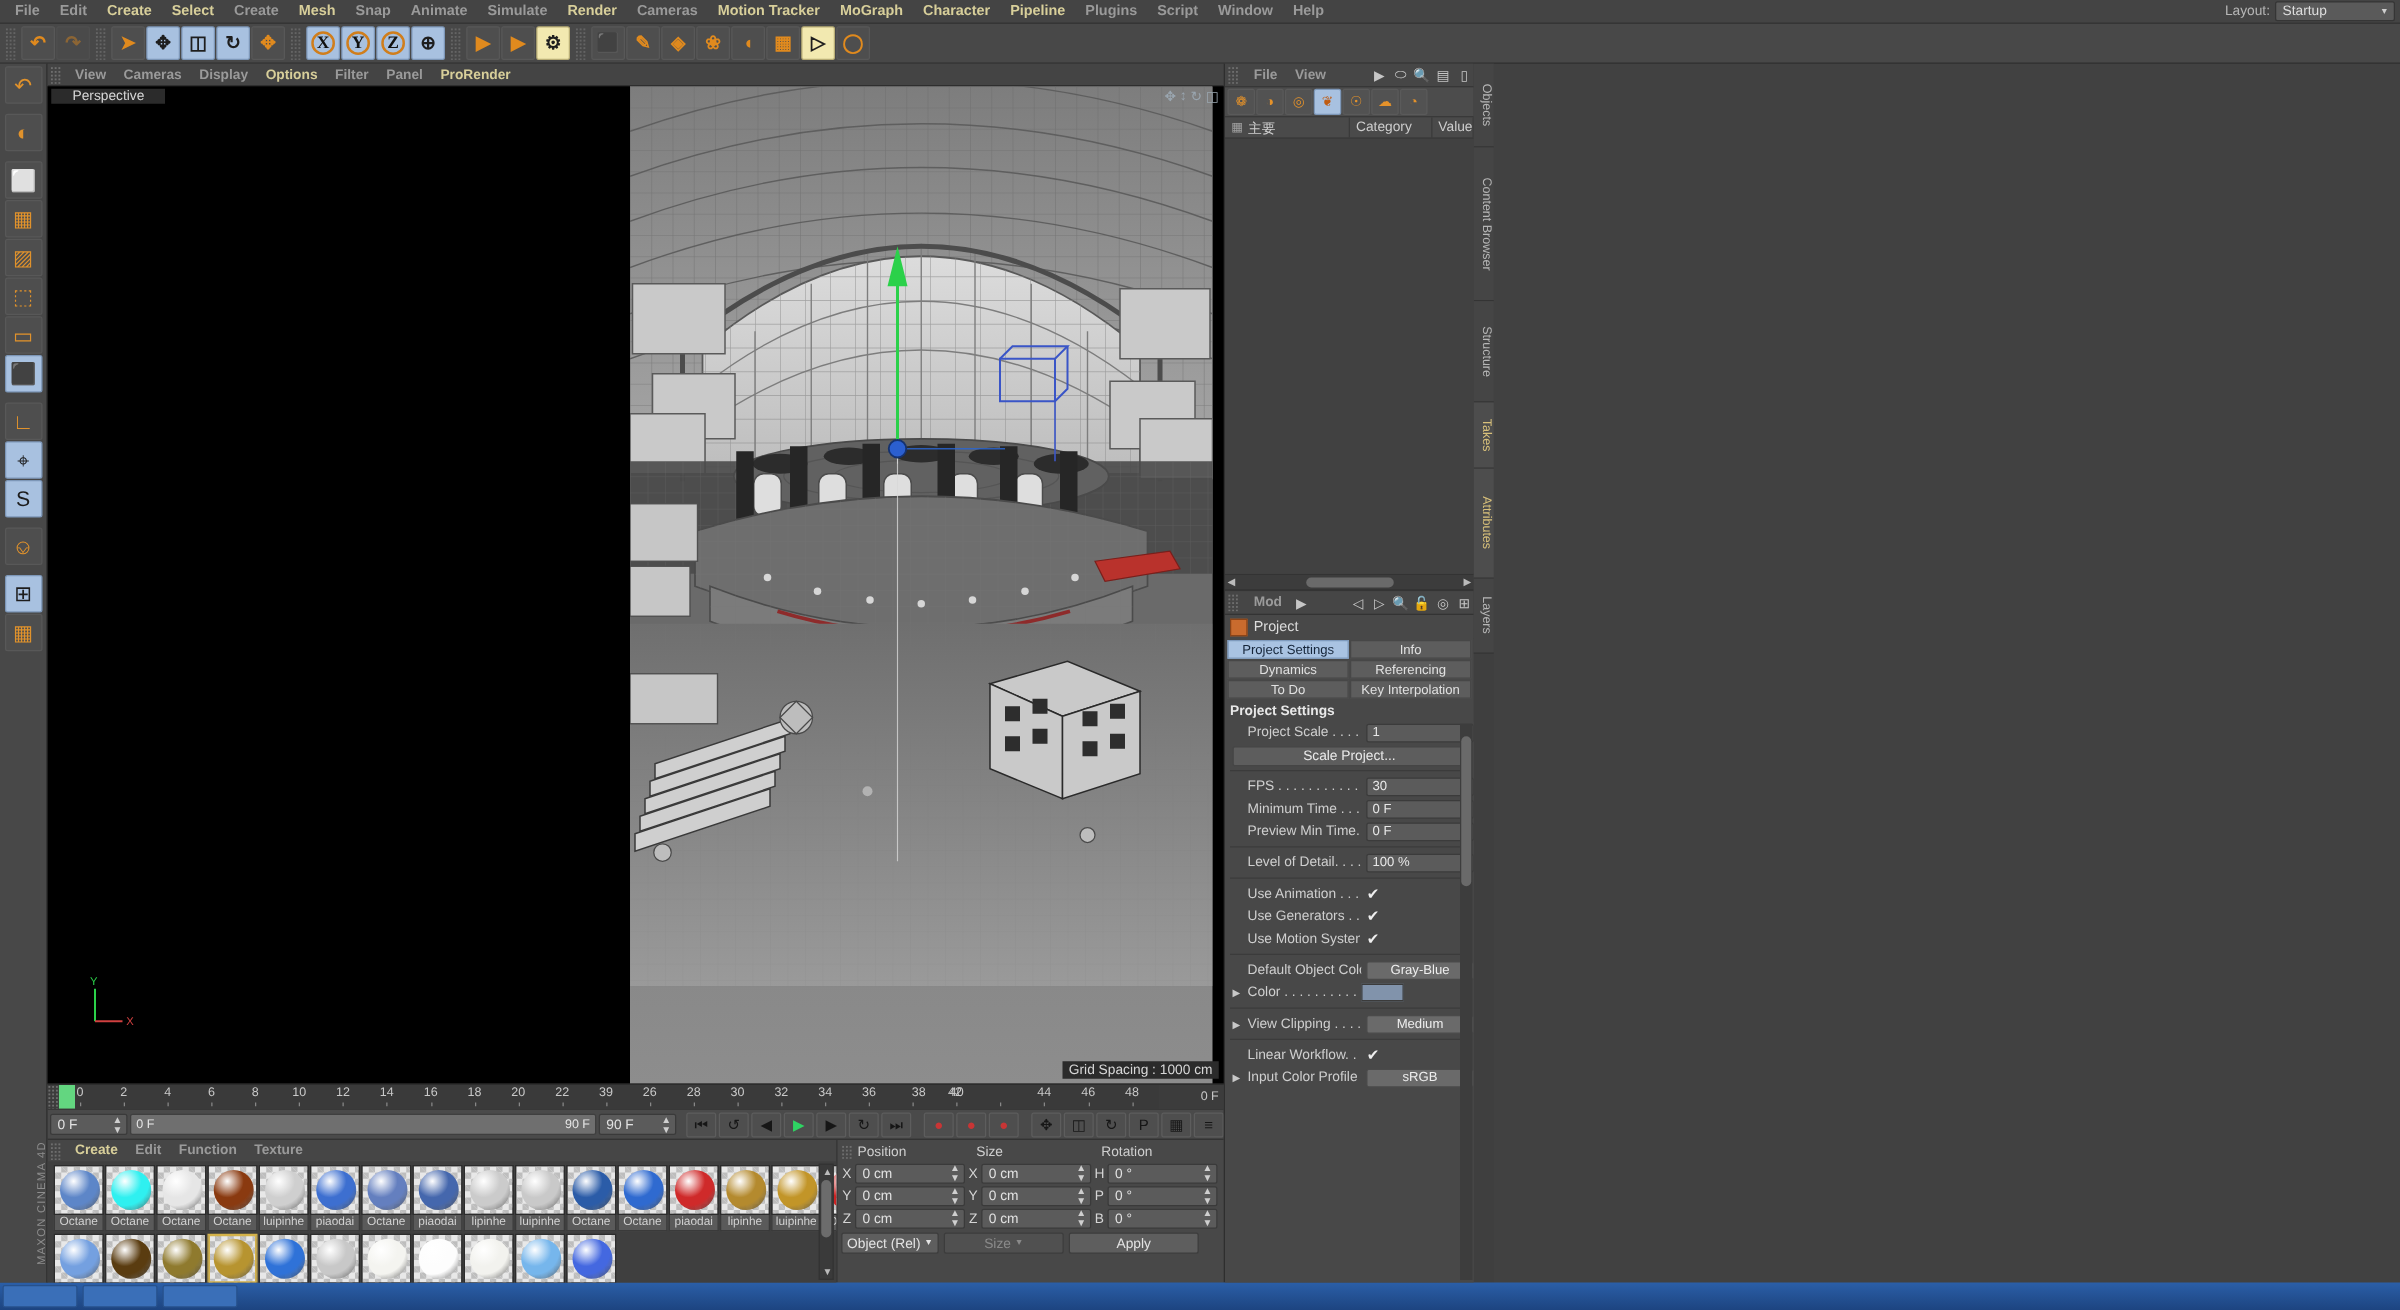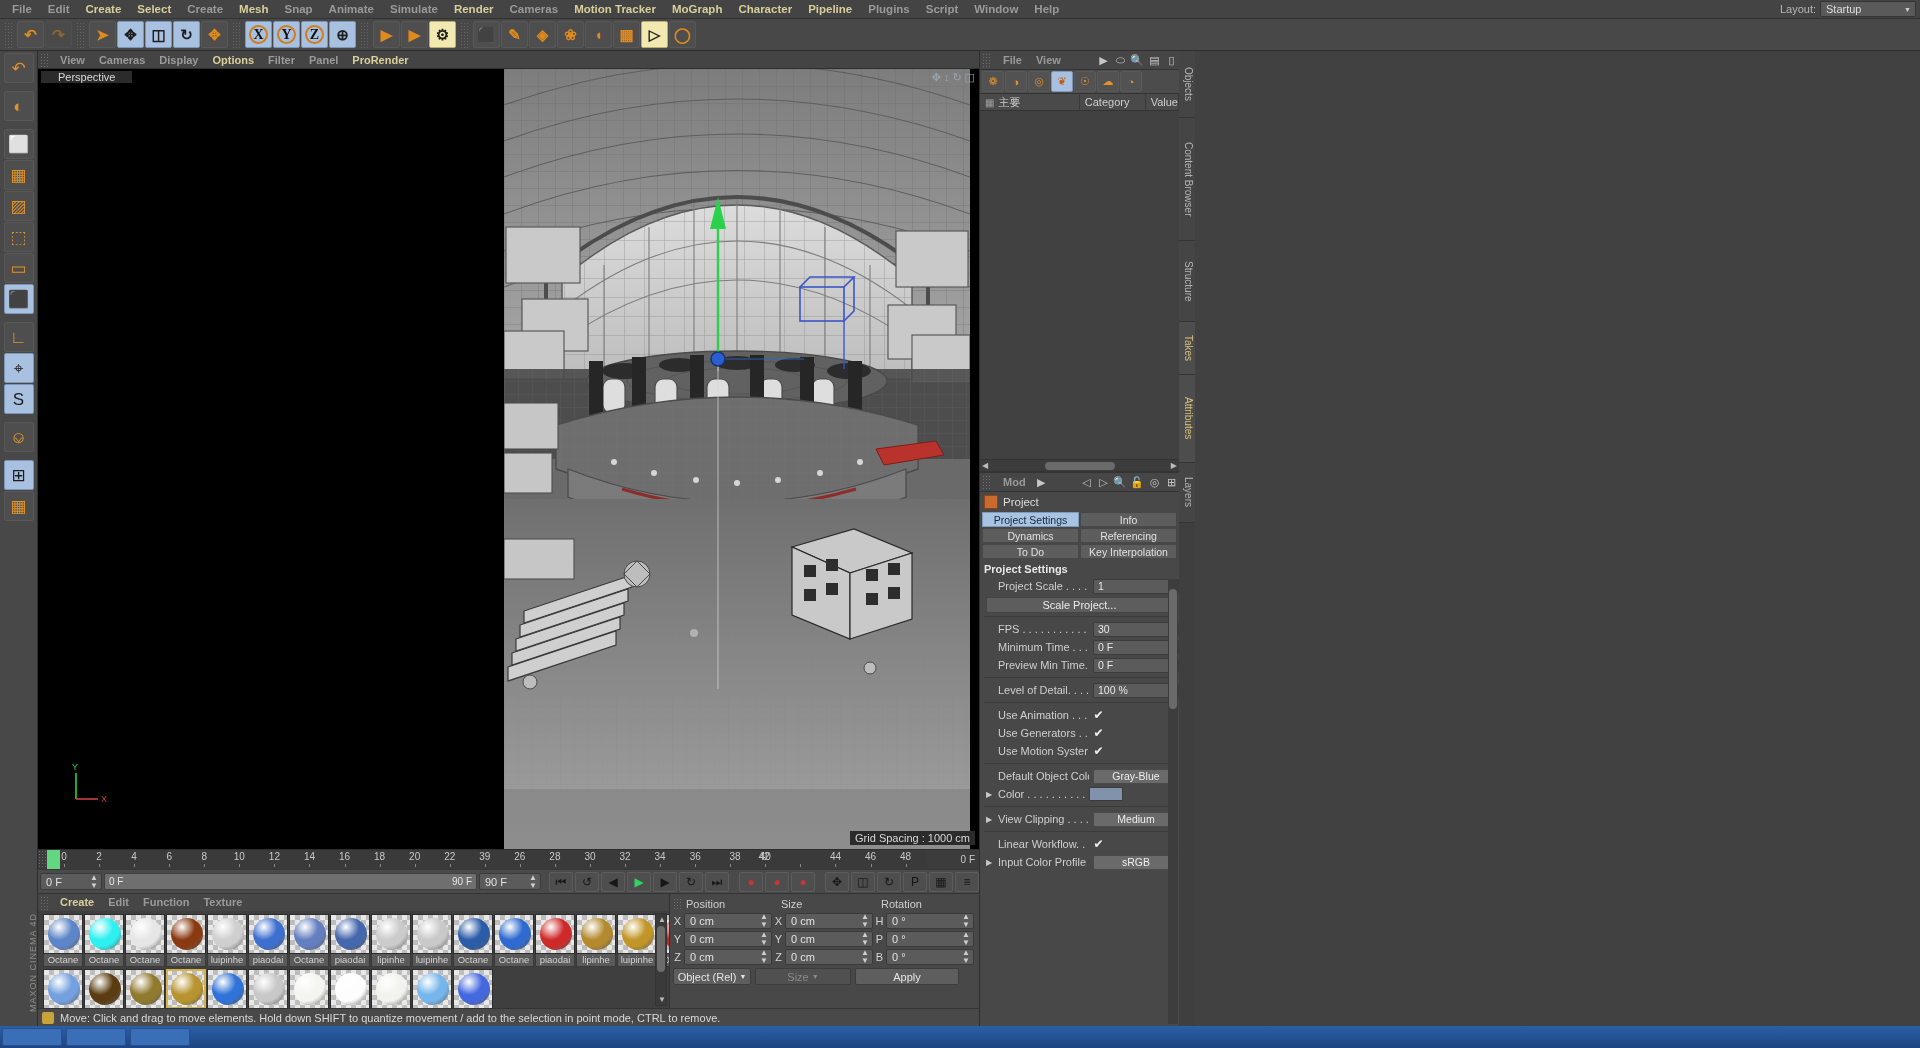--- a/index.html
+++ b/index.html
@@ -983,24 +983,20 @@
             </div>
             <div class="cbtn dis" style="width:96px">
               <span>Size</span>
               <span style="font-size:7px;margin-left:3px">▼</span>
             </div>
             <div class="cbtn" style="width:104px">Apply</div>
           </div>
         </div>
       </div>
 
-      <div class="statusbar">
-        <div class="status-ic"></div>
-        <div class="status-txt">Move: Click and drag to move elements. Hold down SHIFT to quantize movement / add to the selection in point mode, CTRL to remove.</div>
-      </div>
     </div>
 
     <div class="rwrap">
       <div class="rightcol">
 
         <div class="rpanel" style="height:420px">
           <div class="rhead" id="objmenu">
             <div class="vpgrip"></div>
           <span class="menu-item">File</span>
               <span class="menu-item">View</span>

